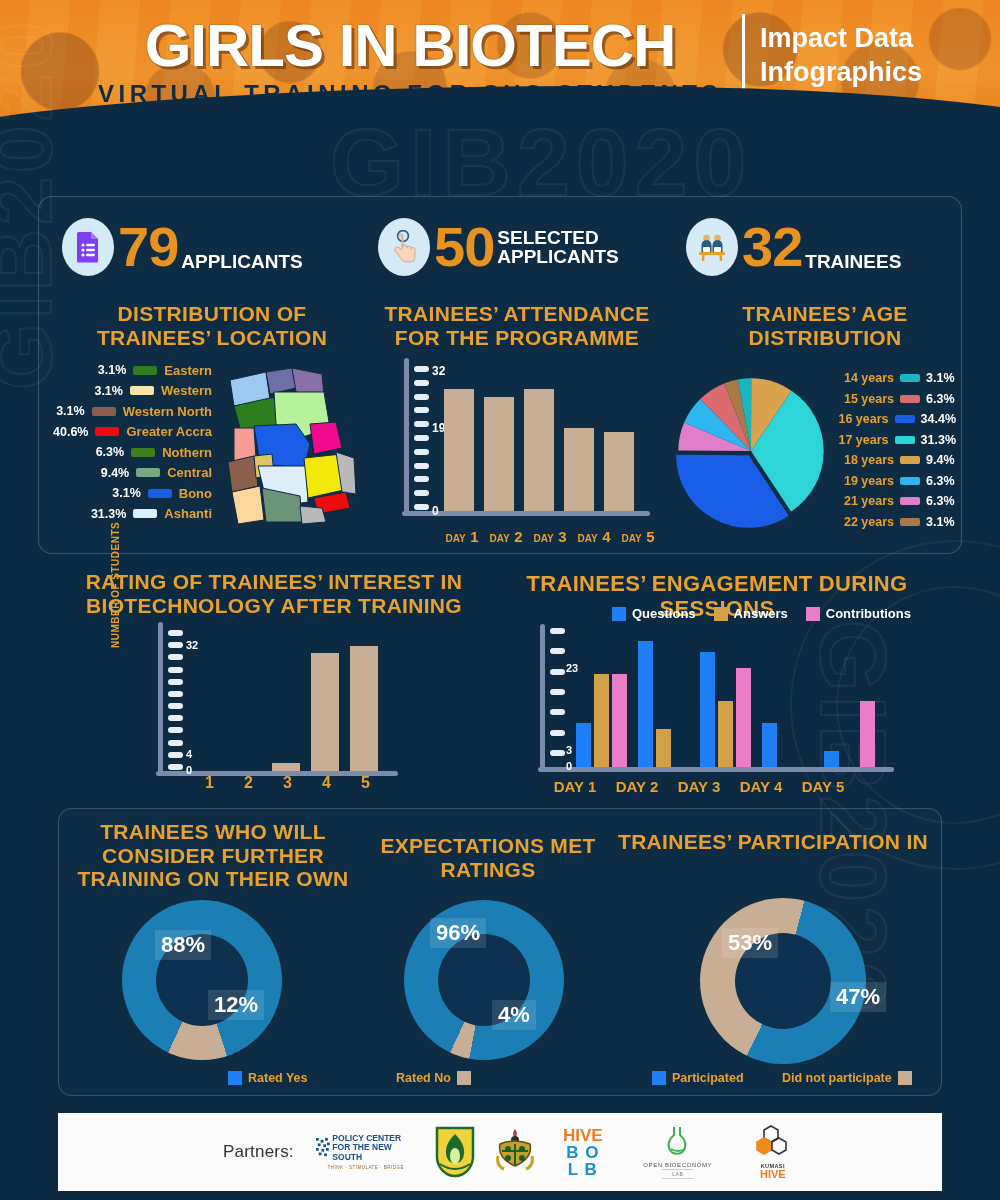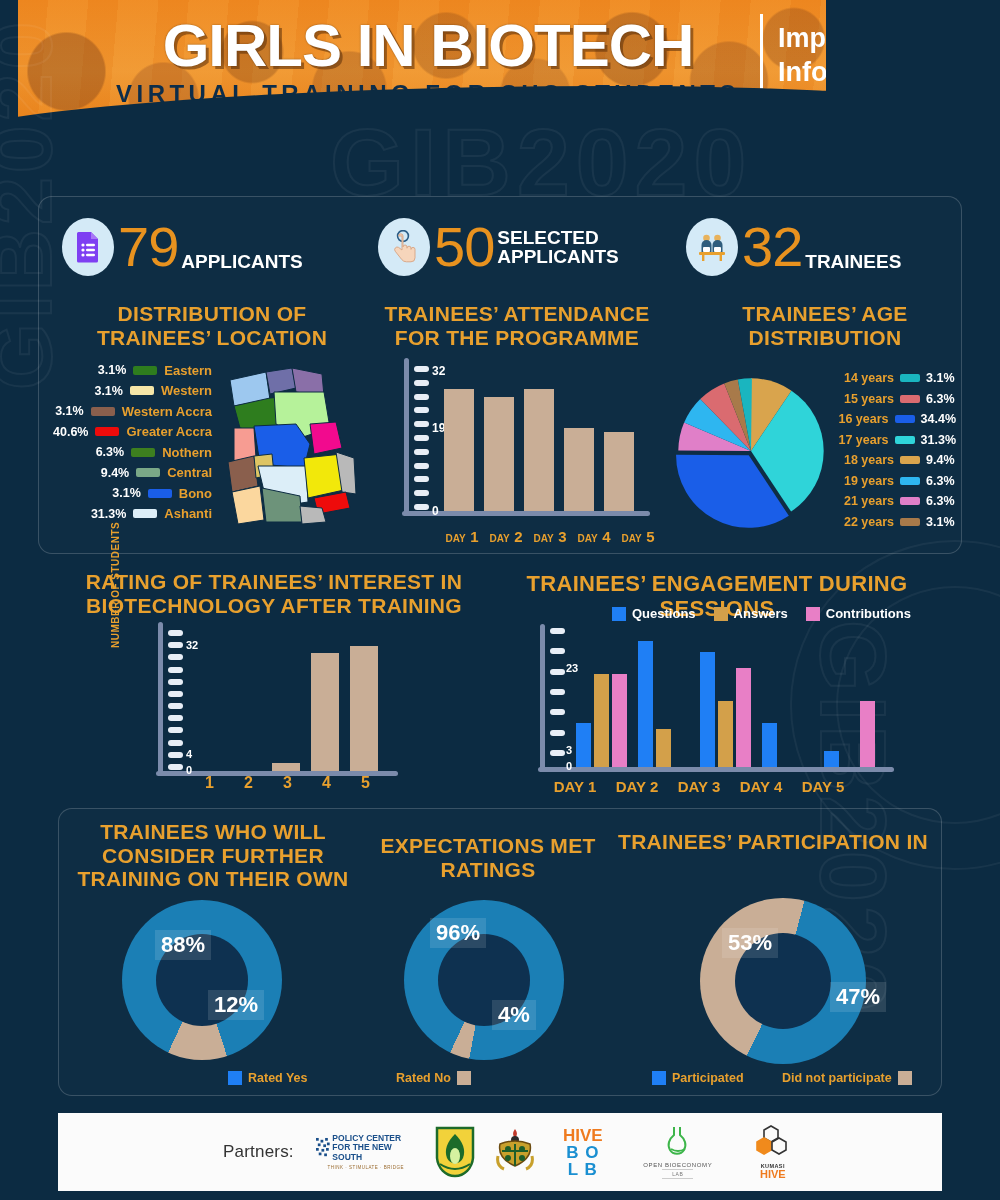--- a/index.html
+++ b/index.html
@@ -4,21 +4,21 @@
 <style>
   * { box-sizing: border-box; margin:0; padding:0; }
   body {
     width:1000px; height:1200px; overflow:hidden;
     font-family:"Liberation Sans", sans-serif;
     background:#0c2b42;
     position:relative;
   }
   
   .header {
-    position:absolute; left:18px; top:0; width:808px; height:130px;
+    position:absolute; left:0; top:0; width:1000px; height:130px;
     background:
       repeating-linear-gradient(95deg, rgba(230,120,20,.22) 0 30px, rgba(245,160,60,.18) 30px 70px),
       linear-gradient(180deg,#ef8a22 0%, #f09a34 55%, #e8821a 100%);
     overflow:hidden;
   }
   .header .faces {
     position:absolute; inset:0;
     background:
       radial-gradient(circle at 6% 55%, rgba(120,60,25,.45) 0 38px, transparent 40px),
       radial-gradient(circle at 18% 75%, rgba(150,80,35,.4) 0 34px, transparent 36px),
@@ -80,21 +80,21 @@
   }
   #panel-top { left:38px; top:196px; width:924px; height:358px; }
   #panel-bottom { left:58px; top:808px; width:884px; height:288px; }
 
   
   .stat { position:absolute; display:flex; align-items:center; }
   .stat-icon {
     width:52px; height:58px; border-radius:50%; background:#d4eaf7;
     display:flex; align-items:center; justify-content:center; flex:0 0 auto;
   }
-  .stat-num { font-size:56px; font-weight:normal; color:#e8921f; line-height:.95; margin-left:4px; letter-spacing:-1px;}
+  .stat-num { font-size:56px; font-weight:bold; color:#e8921f; line-height:.95; margin-left:4px; letter-spacing:-1px;}
   .stat-lbl { font-size:19px; font-weight:bold; color:#fff; line-height:1.02; margin-left:3px; align-self:flex-end; padding-bottom:5px;}
   .stat-lbl.two { align-self:center; padding-bottom:0; }
 
   
   .sec-title {
     position:absolute; text-align:center; color:#e8a02e;
     font-size:21px; font-weight:bold; line-height:1.12; letter-spacing:.3px;
   }
   
   #loc-legend { position:absolute; left:62px; top:360px; width:150px; }
@@ -233,21 +233,21 @@
       <span class="loc-name">Eastern</span>
     </div>
     <div class="loc-row">
       <span class="loc-pct">3.1%</span>
       <span class="loc-sw" style="background:#f5e6a8"></span>
       <span class="loc-name">Western</span>
     </div>
     <div class="loc-row">
       <span class="loc-pct">3.1%</span>
       <span class="loc-sw" style="background:#8a5f4d"></span>
-      <span class="loc-name">Western Accra</span>
+      <span class="loc-name">Western North</span>
     </div>
     <div class="loc-row">
       <span class="loc-pct">40.6%</span>
       <span class="loc-sw" style="background:#ee0b0b"></span>
       <span class="loc-name">Greater Accra</span>
     </div>
     <div class="loc-row">
       <span class="loc-pct">6.3%</span>
       <span class="loc-sw" style="background:#3d7f1f"></span>
       <span class="loc-name">Nothern</span>

